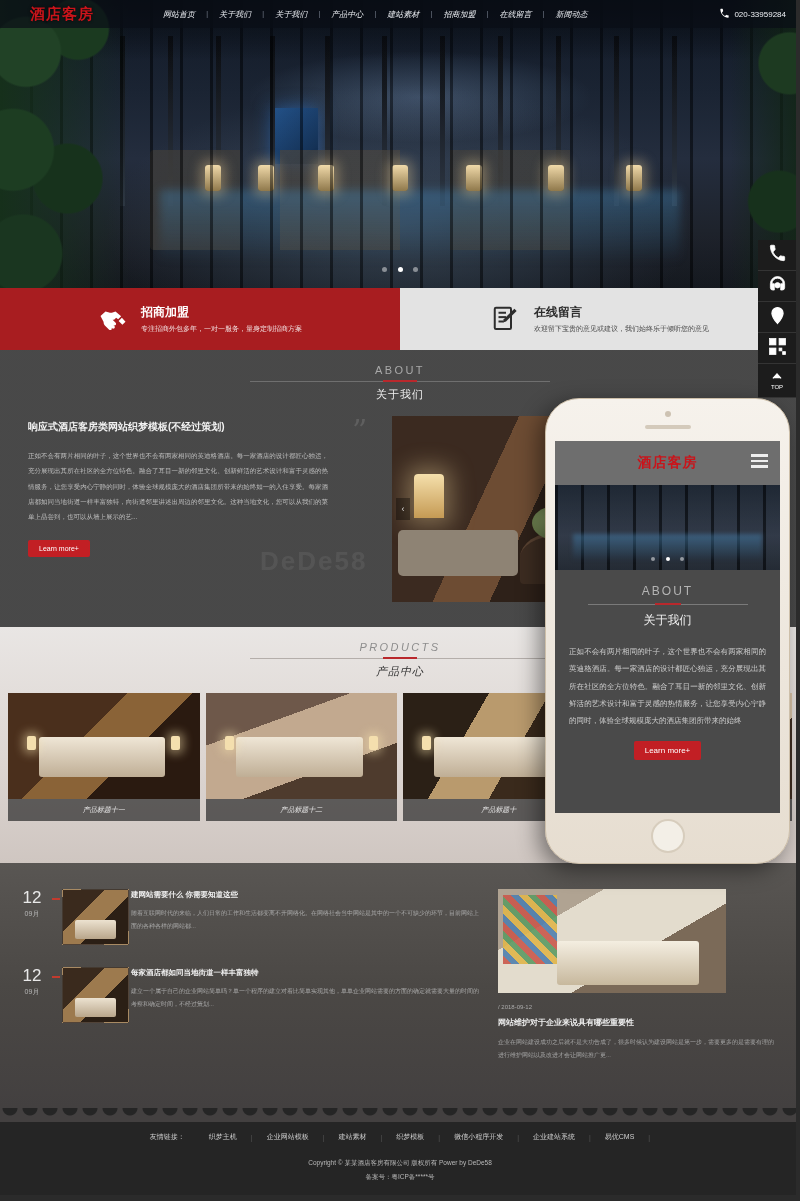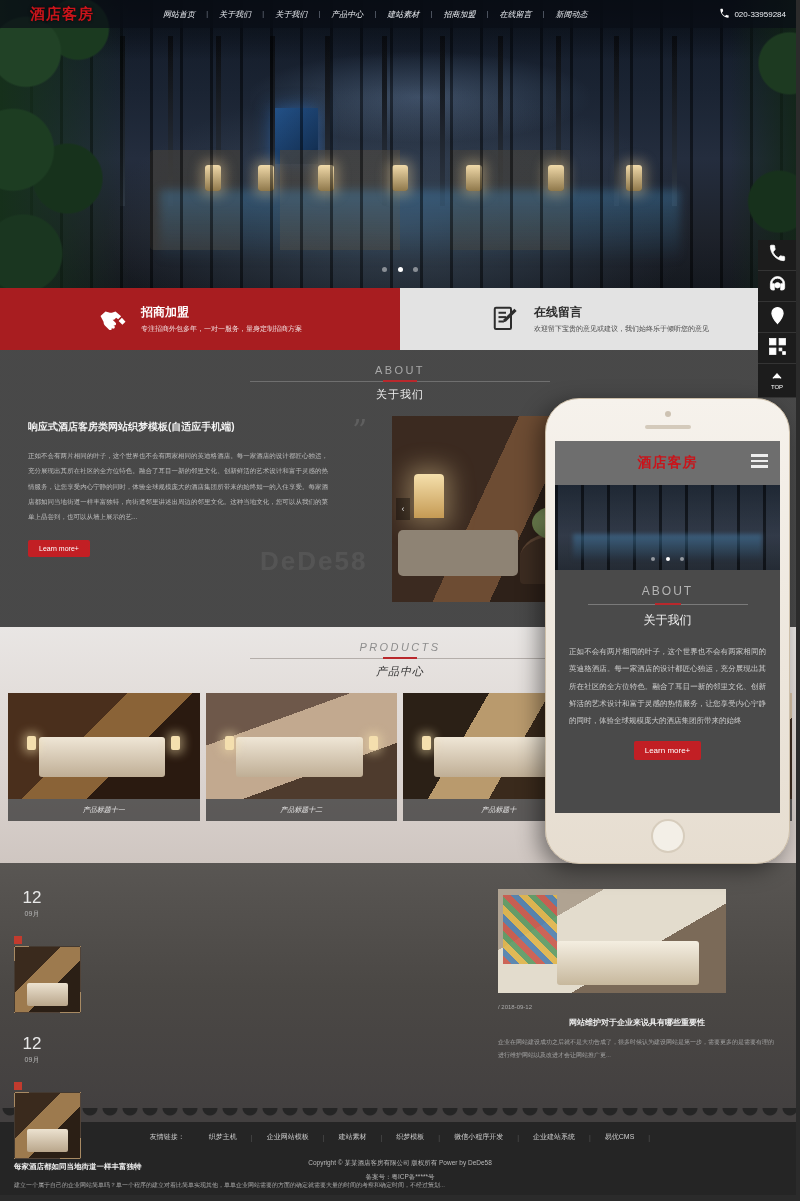--- a/index.html
+++ b/index.html
@@ -205,21 +205,21 @@
   .prod .lampA { left:10%; }
   .prod .lampB { right:10%; }
 
   
   .news {
     position:relative; width:800px; height:245px;
     background: linear-gradient(to bottom, #595653 0%, #4b4845 50%, #434040 100%);
     display:flex; padding:26px 14px 0;
   }
   .news-left { width:470px; }
-  .nrow { display:flex; align-items:flex-start; gap:2px; margin-bottom:22px;flex-direction:column; }
+  .nrow { display:flex; align-items:flex-start; gap:2px; margin-bottom:22px; }
   .ndate { width:36px; text-align:center; flex:0 0 36px; }
   .ndate .d { font-size:17px; color:#e9e9e9; line-height:1; }
   .ndate .m { font-size:7px; color:#b5b5b5; margin-top:3px; }
   .ndash { width:8px; height:2px; background:#c23b2e; margin-top:9px; flex:0 0 8px; }
   .nthumb {
     width:67px; height:56px; flex:0 0 67px; border:1px solid rgba(255,255,255,.12);
     background: linear-gradient(135deg,#3a2a1d 0 35%, #9d7a4e 35% 60%, #2b1f15 60% 100%);
     position:relative;
   }
   .nthumb::after {
@@ -238,21 +238,21 @@
   .nr-img .bed2 {
     position:absolute; left:26%; bottom:8%; width:62%; height:42%; border-radius:3px;
     background: linear-gradient(to bottom,#f4eee1,#c7b89d);
   }
   .nr-img .dots2 {
     position:absolute; left:2%; top:6%; width:24%; height:66%;
     background: repeating-linear-gradient(45deg,#c9584b 0 6px,#4f7fae 6px 12px,#e0b54a 12px 18px,#5c9a63 18px 24px);
     opacity:.9;
   }
   .nr-date { font-size:6px; color:#aaa; margin-top:11px; }
-  .nr-title { font-size:8px; color:#efefef; font-weight:bold; margin-top:7px;text-align:center; }
+  .nr-title { font-size:8px; color:#efefef; font-weight:bold; margin-top:7px; }
   .nr-desc { font-size:6px; line-height:2.1; color:#a3a3a3; margin-top:8px; }
 
   
   .wave {
     width:800px; height:14px; background:#434040;
     background-image: radial-gradient(circle at 10px 0px, #252525 7px, rgba(0,0,0,0) 8px);
     background-size: 20px 14px; background-repeat: repeat-x;
   }
   .footer { width:800px; background:#252525; padding:10px 0 12px; }
   .flinks { display:flex; justify-content:center; align-items:center; gap:0; flex-wrap:wrap; }
@@ -433,21 +433,21 @@
 
   <section class="about">
     <div class="sect-head">
       <div class="en">ABOUT</div>
       <div class="rule"></div>
       <div class="cn">关于我们</div>
     </div>
     <div class="about-body">
       <div class="quote">”</div>
       <div class="about-txt">
-        <div class="about-title">响应式酒店客房类网站织梦模板(自适应手机端)</div>
+        <div class="about-title">响应式酒店客房类网站织梦模板(不经过策划)</div>
         <div class="about-para">正如不会有两片相同的叶子，这个世界也不会有两家相同的英迪格酒店。每一家酒店的设计都匠心独运，充分展现出其所在社区的全方位特色。融合了耳目一新的邻里文化、创新鲜活的艺术设计和富于灵感的热情服务，让您享受内心宁静的同时，体验全球规模庞大的酒店集团所带来的始终如一的入住享受。每家酒店都如同当地街道一样丰富独特，向街道邻里讲述出周边的邻里文化。这种当地文化，您可以从我们的菜单上品尝到，也可以从墙上展示的艺...</div>
         <a class="btn-more">Learn more+</a>
       </div>
       <div class="about-pic">
         <i class="lamp2"></i>
         <i class="sofa"></i>
         <i class="table"></i>
         <i class="plant"></i>
         <i class="chair"></i>
         <span class="arrow">‹</span>
@@ -500,20 +500,24 @@
 
   <section class="news">
     <div class="news-left">
       <div class="nrow">
         <div class="ndate">
           <div class="d">12</div>
           <div class="m">09月</div>
         </div>
         <div class="ndash"></div>
         <div class="nthumb"></div>
+        <div class="ntext">
+          <h4>建网站需要什么 你需要知道这些</h4>
+          <p>随着互联网时代的来临，人们日常的工作和生活都变离不开网络化。在网络社会当中网站是其中的一个不可缺少的环节，目前网站上面的各种各样的网站都...</p>
+        </div>
       </div>
       <div class="nrow">
         <div class="ndate">
           <div class="d">12</div>
           <div class="m">09月</div>
         </div>
         <div class="ndash"></div>
         <div class="nthumb"></div>
         <div class="ntext">
           <h4>每家酒店都如同当地街道一样丰富独特</h4>

